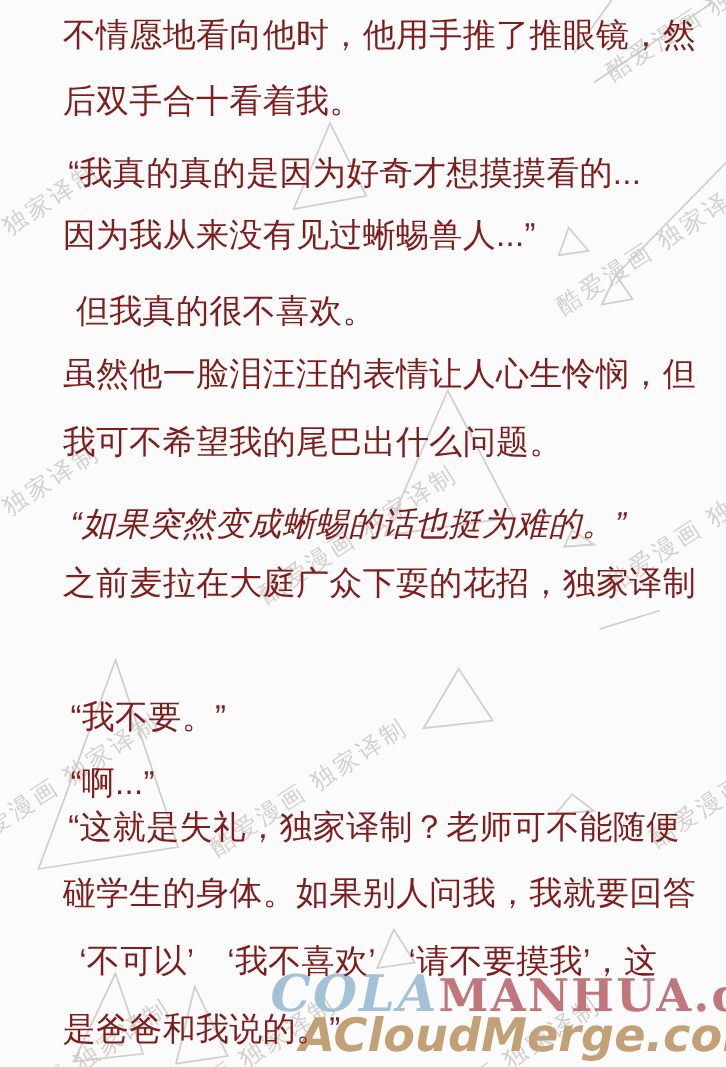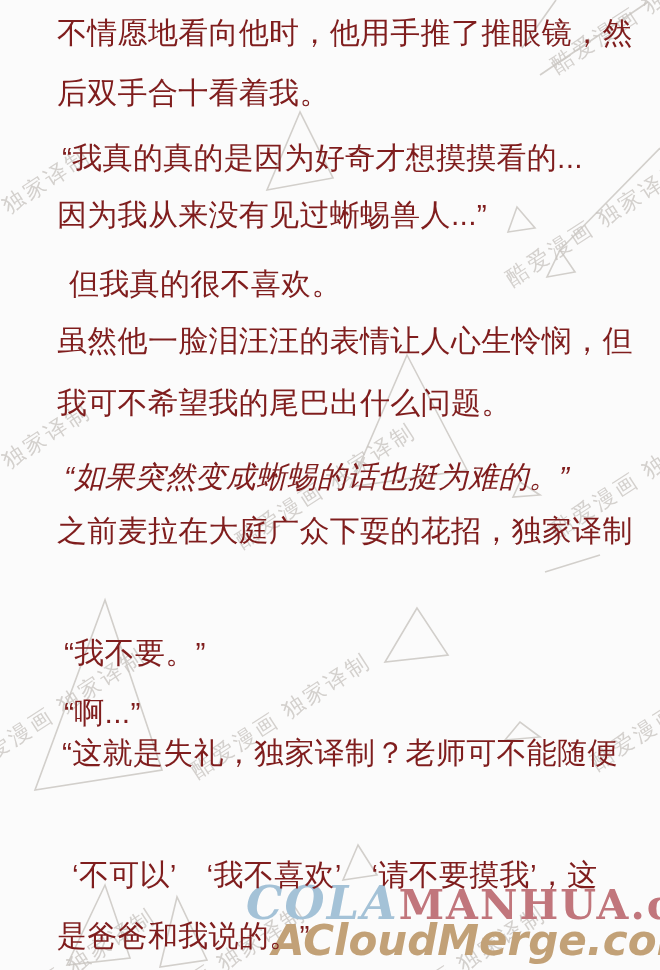--- a/index.html
+++ b/index.html
@@ -98,15 +98,16 @@
   <div class="tl" style="top:141px;left:62px">“我真的真的是因为好奇才想摸摸看的...</div>
   <div class="tl" style="top:198px;left:57px">因为我从来没有见过蜥蜴兽人...”</div>
   <div class="tl" style="top:267px;left:69px">但我真的很不喜欢。</div>
   <div class="tl" style="top:324px;left:57px">虽然他一脸泪汪汪的表情让人心生怜悯，但</div>
   <div class="tl" style="top:386px;left:57px">我可不希望我的尾巴出什么问题。</div>
   <div class="tl oblique" style="top:460px;left:64px">“如果突然变成蜥蜴的话也挺为难的。”</div>
   <div class="tl" style="top:514px;left:57px">之前麦拉在大庭广众下耍的花招，独家译制</div>
   <div class="tl" style="top:636px;left:64px">“我不要。”</div>
   <div class="tl" style="top:696px;left:64px">“啊...”</div>
   <div class="tl" style="top:736px;left:62px">“这就是失礼，独家译制？老师可不能随便</div>
+  <div class="tl" style="top:796px;left:57px">碰学生的身体。如果别人问我，我就要回答</div>
   <div class="tl" style="top:858px;left:72px">‘不可以’　‘我不喜欢’　‘请不要摸我’，这</div>
   <div class="tl" style="top:919px;left:57px">是爸爸和我说的。”</div>
 </div>
 
 </body></html>

